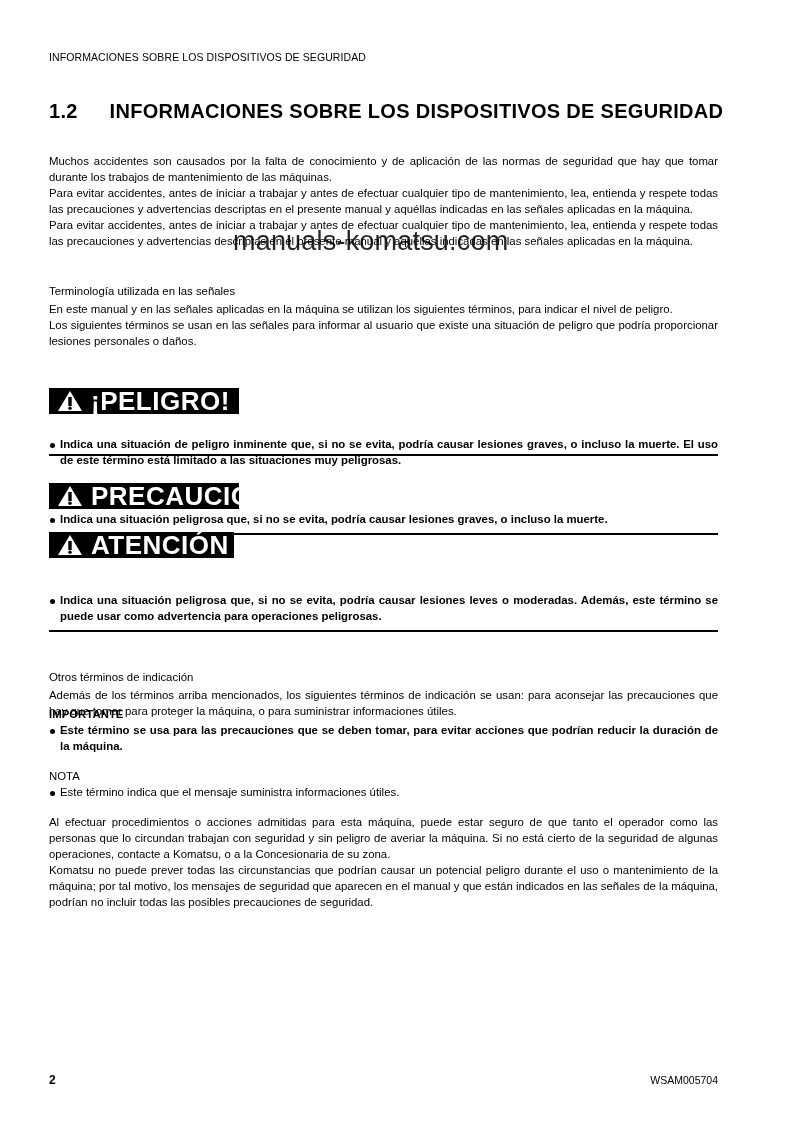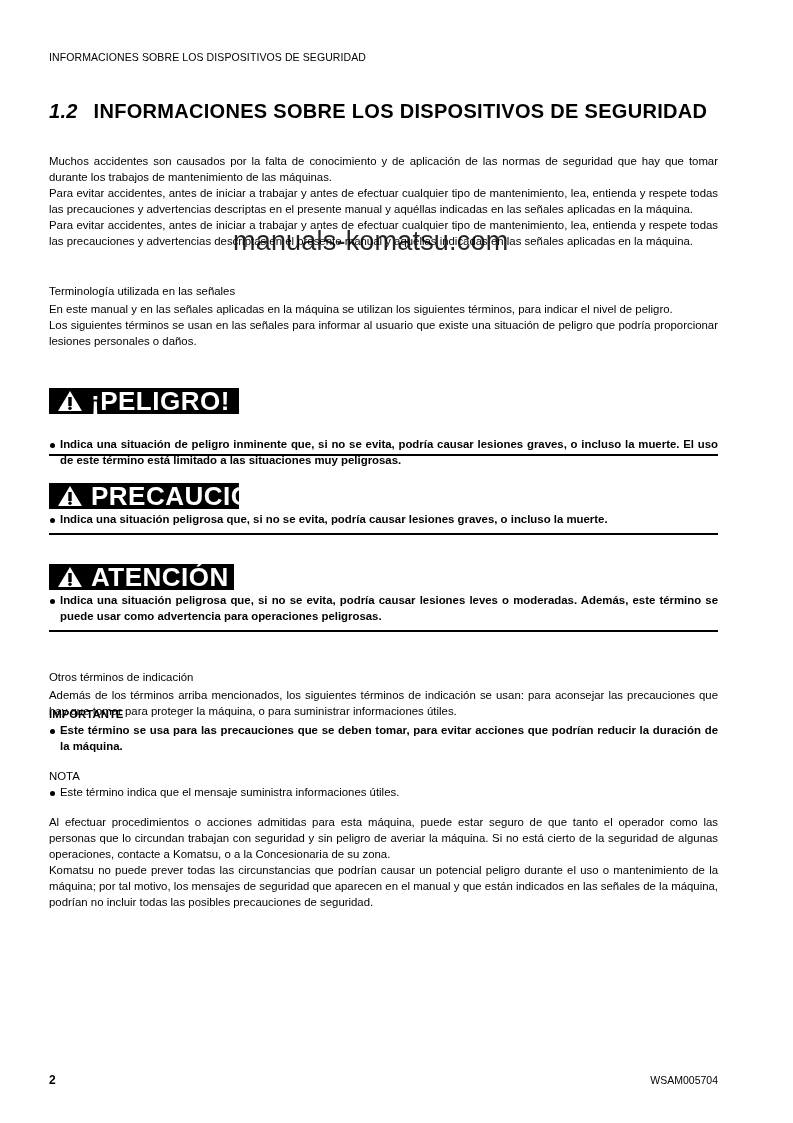--- a/index.html
+++ b/index.html
@@ -25,21 +25,21 @@
     .section-title {
       position: absolute;
       left: 49px;
       top: 99px;
       width: 680px;
       font-size: 20px;
       font-weight: bold;
       line-height: 25px;
       letter-spacing: 0.3px;
     }
-    .section-title .num { margin-right: 10px; font-style: italic; }
+    .section-title .num { margin-right: 26px; }
     .body-text {
       font-size: 11.4px;
       line-height: 16px;
       text-align: justify;
     }
     .block {
       position: absolute;
       left: 49px;
       width: 669px;
     }
@@ -178,21 +178,21 @@
     <rect x="11.3" y="7" width="3.4" height="9" fill="#000"></rect>
     <circle cx="13" cy="18.3" r="1.7" fill="#000"></circle>
   </svg>
   <span>PRECAUCIÓN</span>
 </div>
 <div class="signal-text" style="top:511px;">
   <div class="bullet-item">Indica una situación peligrosa que, si no se evita, podría causar lesiones graves, o incluso la muerte.</div>
 </div>
 <div class="rule" style="top:533px;"></div>
 
-<div class="signal-label" style="top:564px; width:185px;">
+<div class="signal-label" style="top:532px; width:185px;">
   <svg width="26" height="22" viewBox="0 0 26 22">
     <polygon points="13,1 25,21 1,21" fill="#fff"></polygon>
     <rect x="11.3" y="7" width="3.4" height="9" fill="#000"></rect>
     <circle cx="13" cy="18.3" r="1.7" fill="#000"></circle>
   </svg>
   <span>ATENCIÓN</span>
 </div>
 <div class="signal-text" style="top:592px;">
   <div class="bullet-item">Indica una situación peligrosa que, si no se evita, podría causar lesiones leves o moderadas. Además, este término se puede usar como advertencia para operaciones peligrosas.</div>
 </div>

